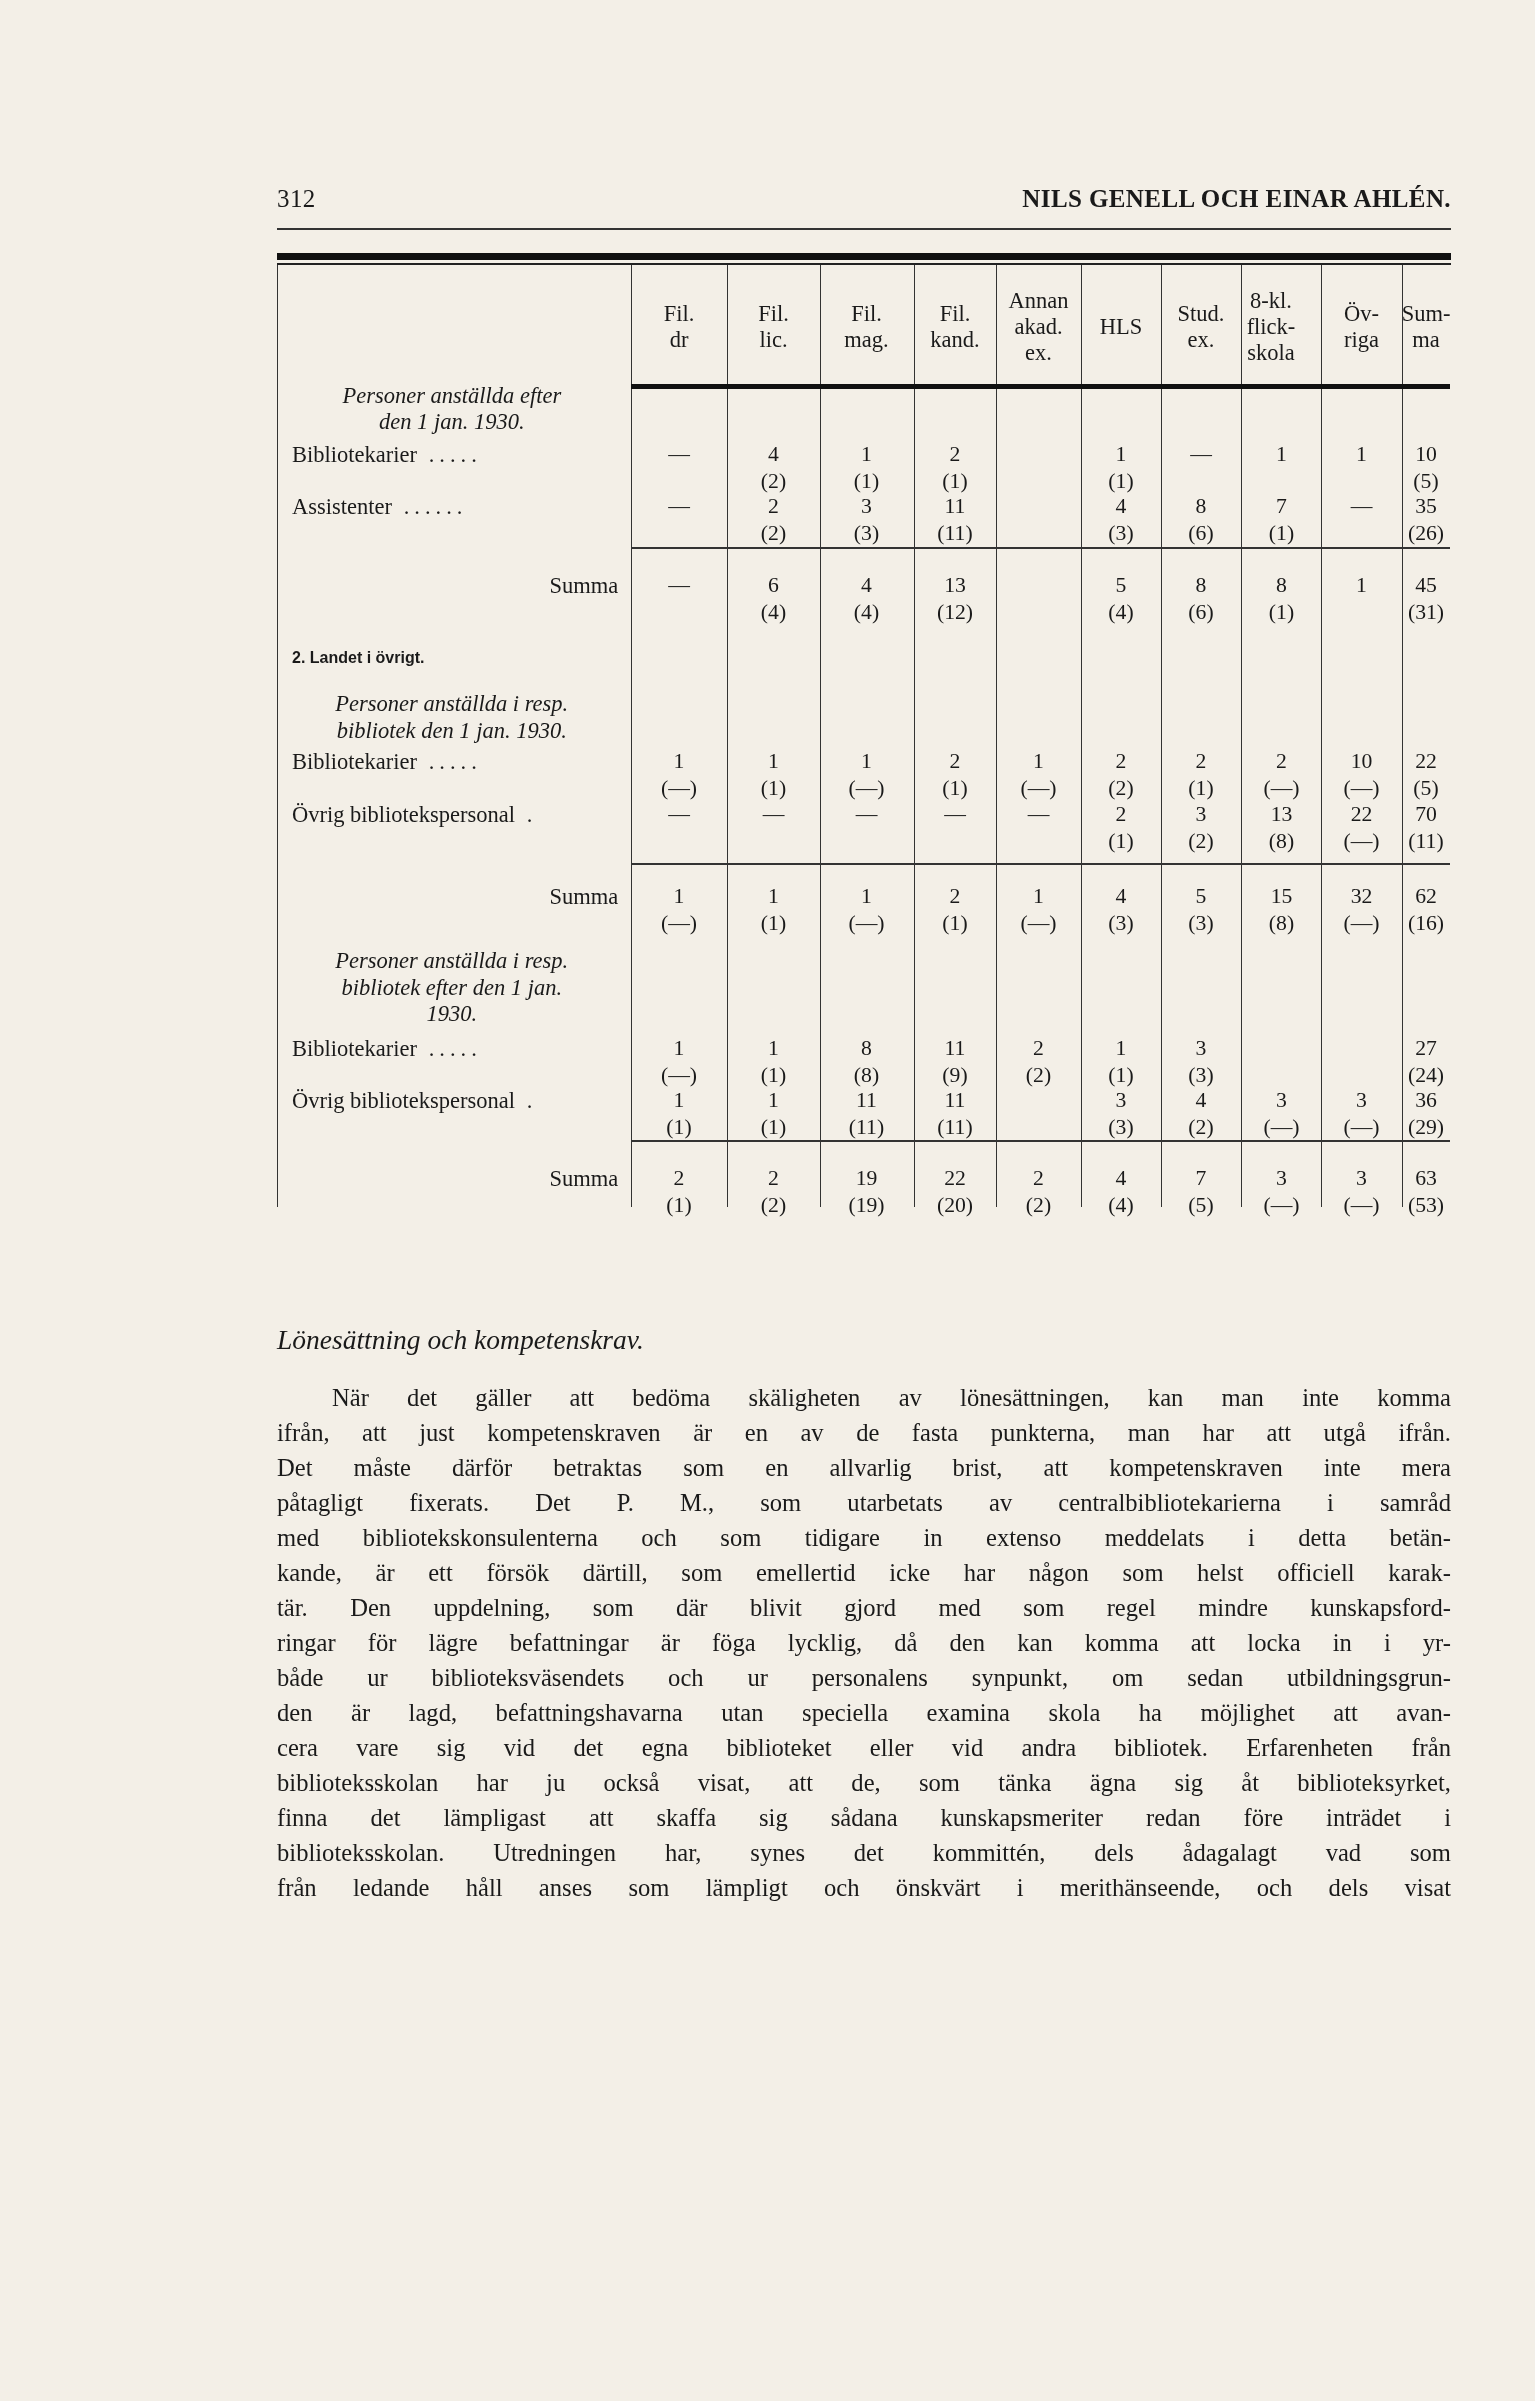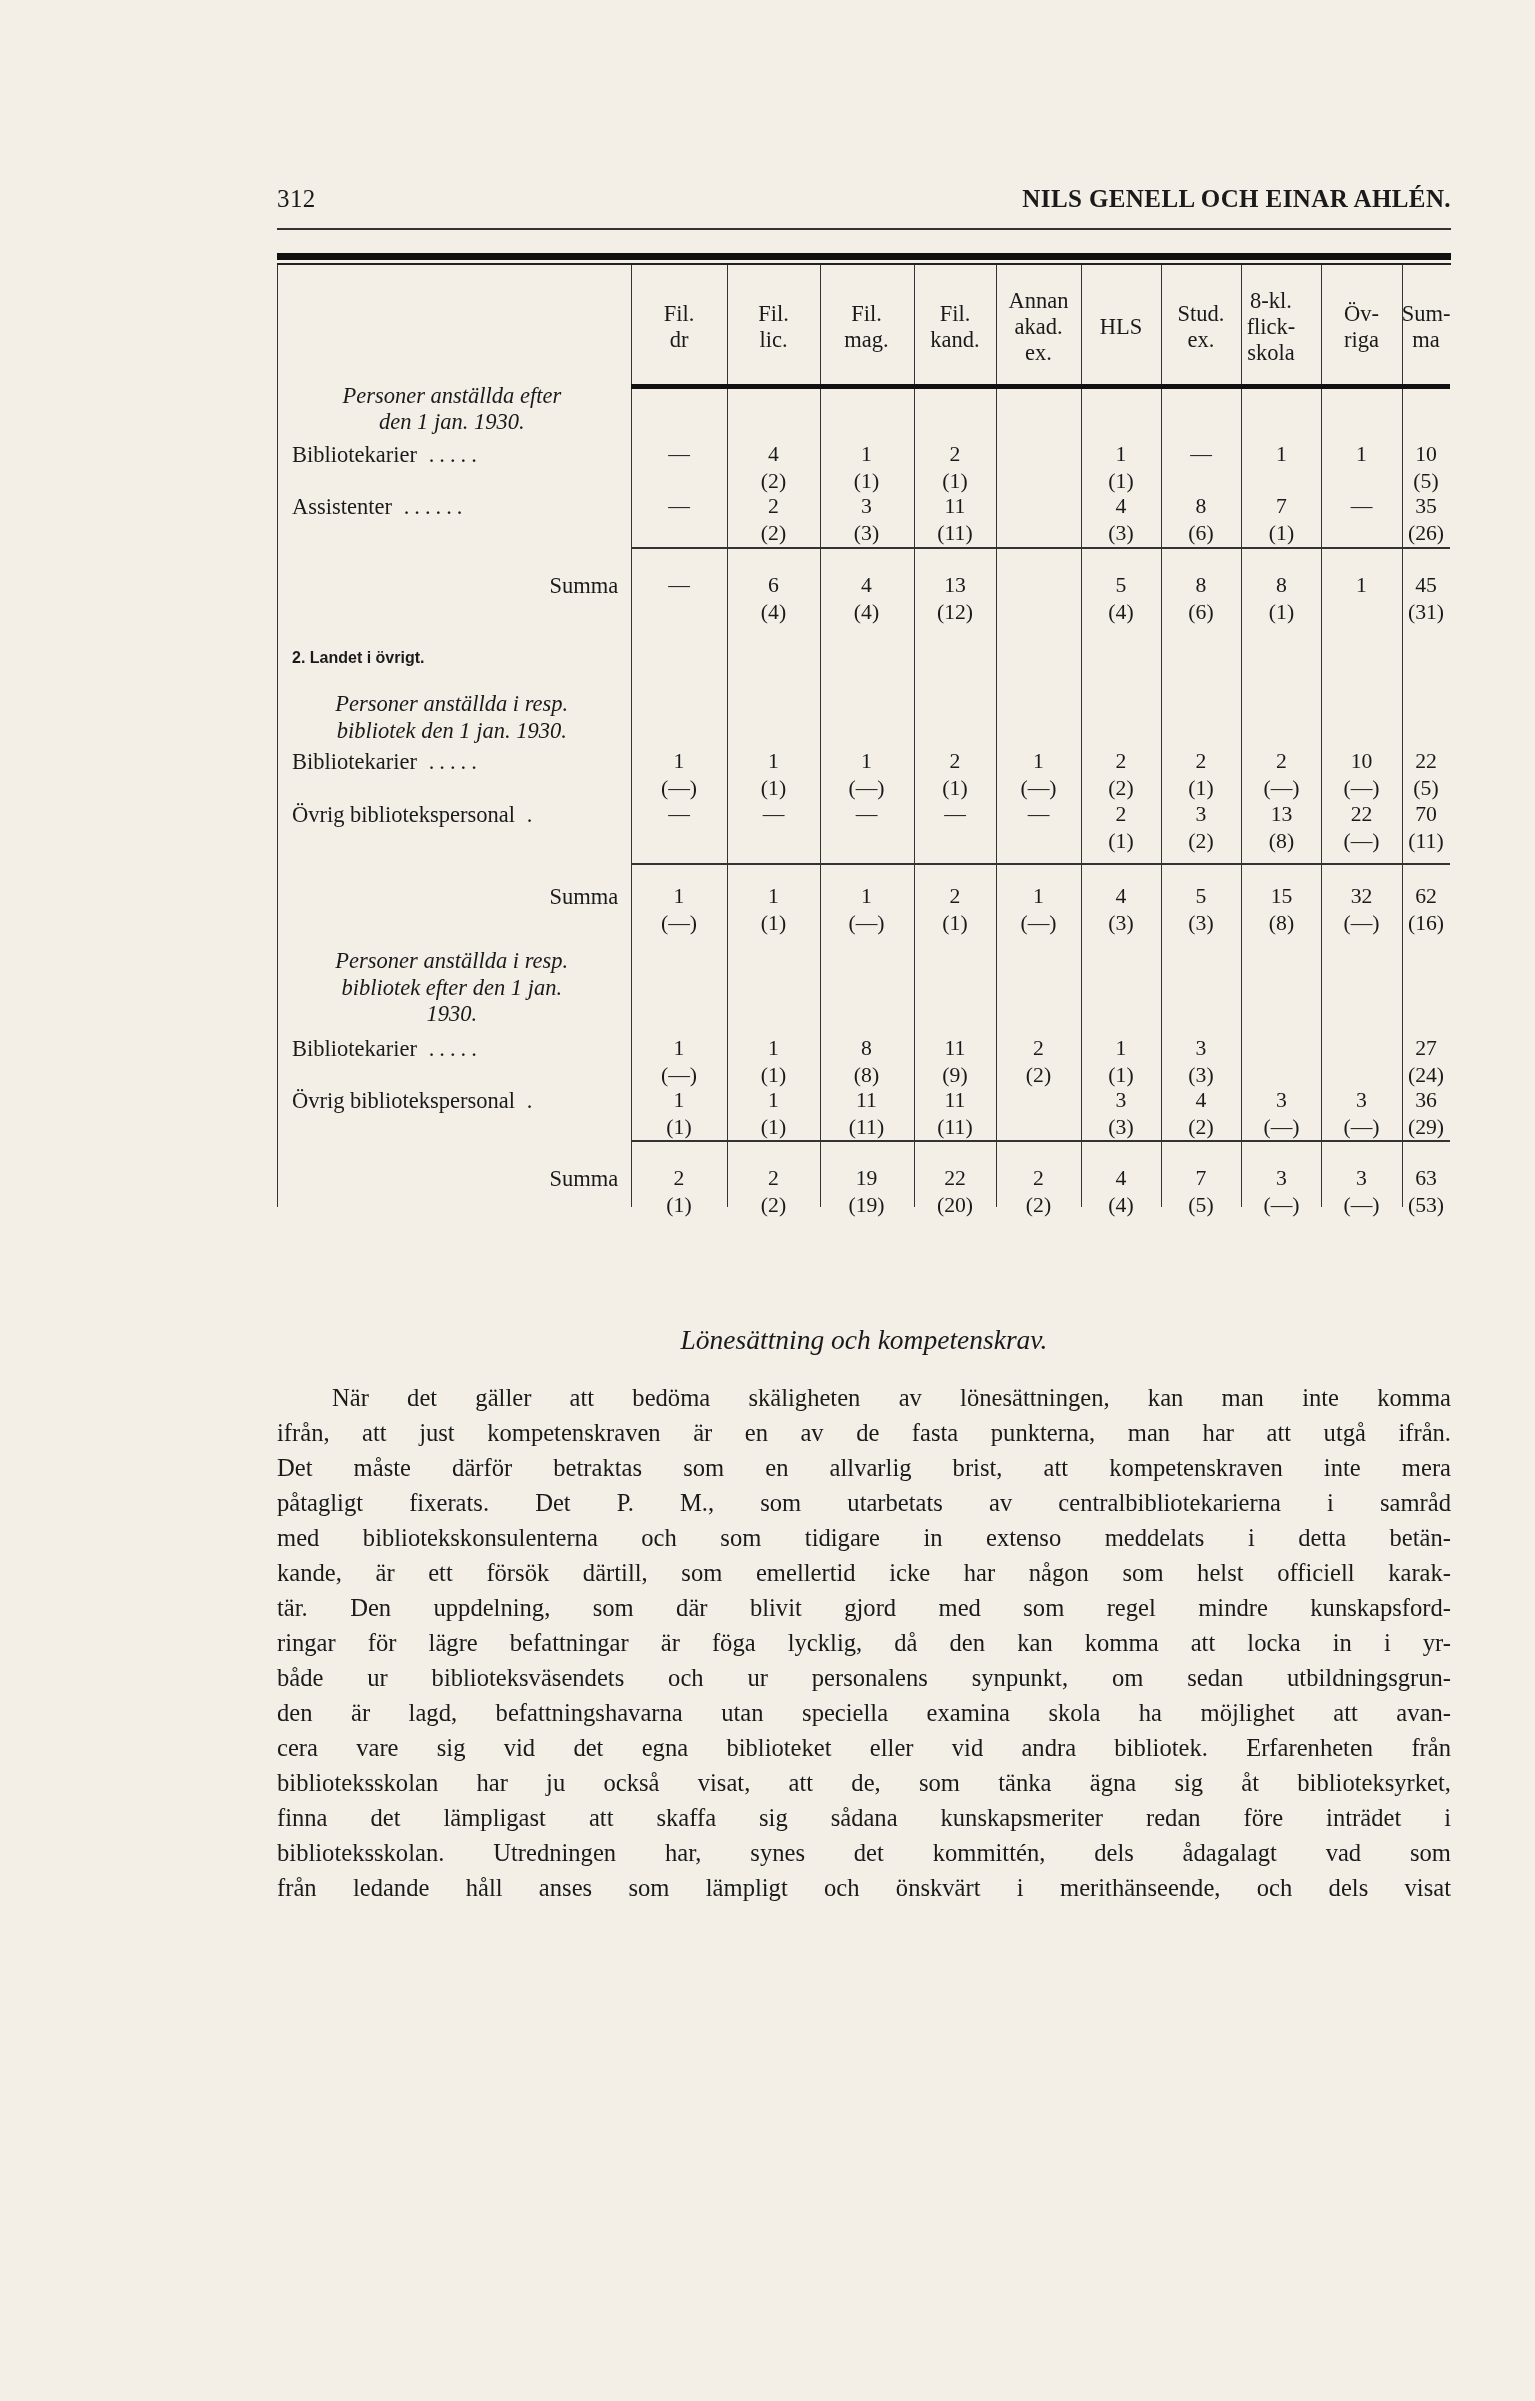--- a/index.html
+++ b/index.html
@@ -49,21 +49,21 @@
   .label.italic { font-style: italic; text-align: center; left: 8.3px; width: 333px; }
   .label.bold { font-family: "Liberation Sans", "DejaVu Sans", sans-serif; font-weight: bold; font-size: 16px; }
   .label.right { text-align: right; width: 333px; left: 8.3px; }
   .dots { letter-spacing: 5px; }
   .cell {
     position: absolute; text-align: center; font-size: 21.7px; line-height: 27px;
   }
   .cell .v { display: block; }
   .cell .p { display: block; }
   .section-title {
-    position: absolute; top: 1324px; left: 0; width: 1174px; text-align: center;
+    position: absolute; top: 1324px; left: 0; width: 1174px; 
     font-style: italic; font-size: 27.5px;
   }
   .body-text {
     position: absolute; top: 1380px; left: 0; width: 1174px;
     font-size: 24.6px; line-height: 35px; text-align: justify;
   }
   .body-text .line {
     display: block; text-align: justify; text-align-last: justify; white-space: nowrap;
   }
   .body-text .line.first { text-indent: 55px; }

